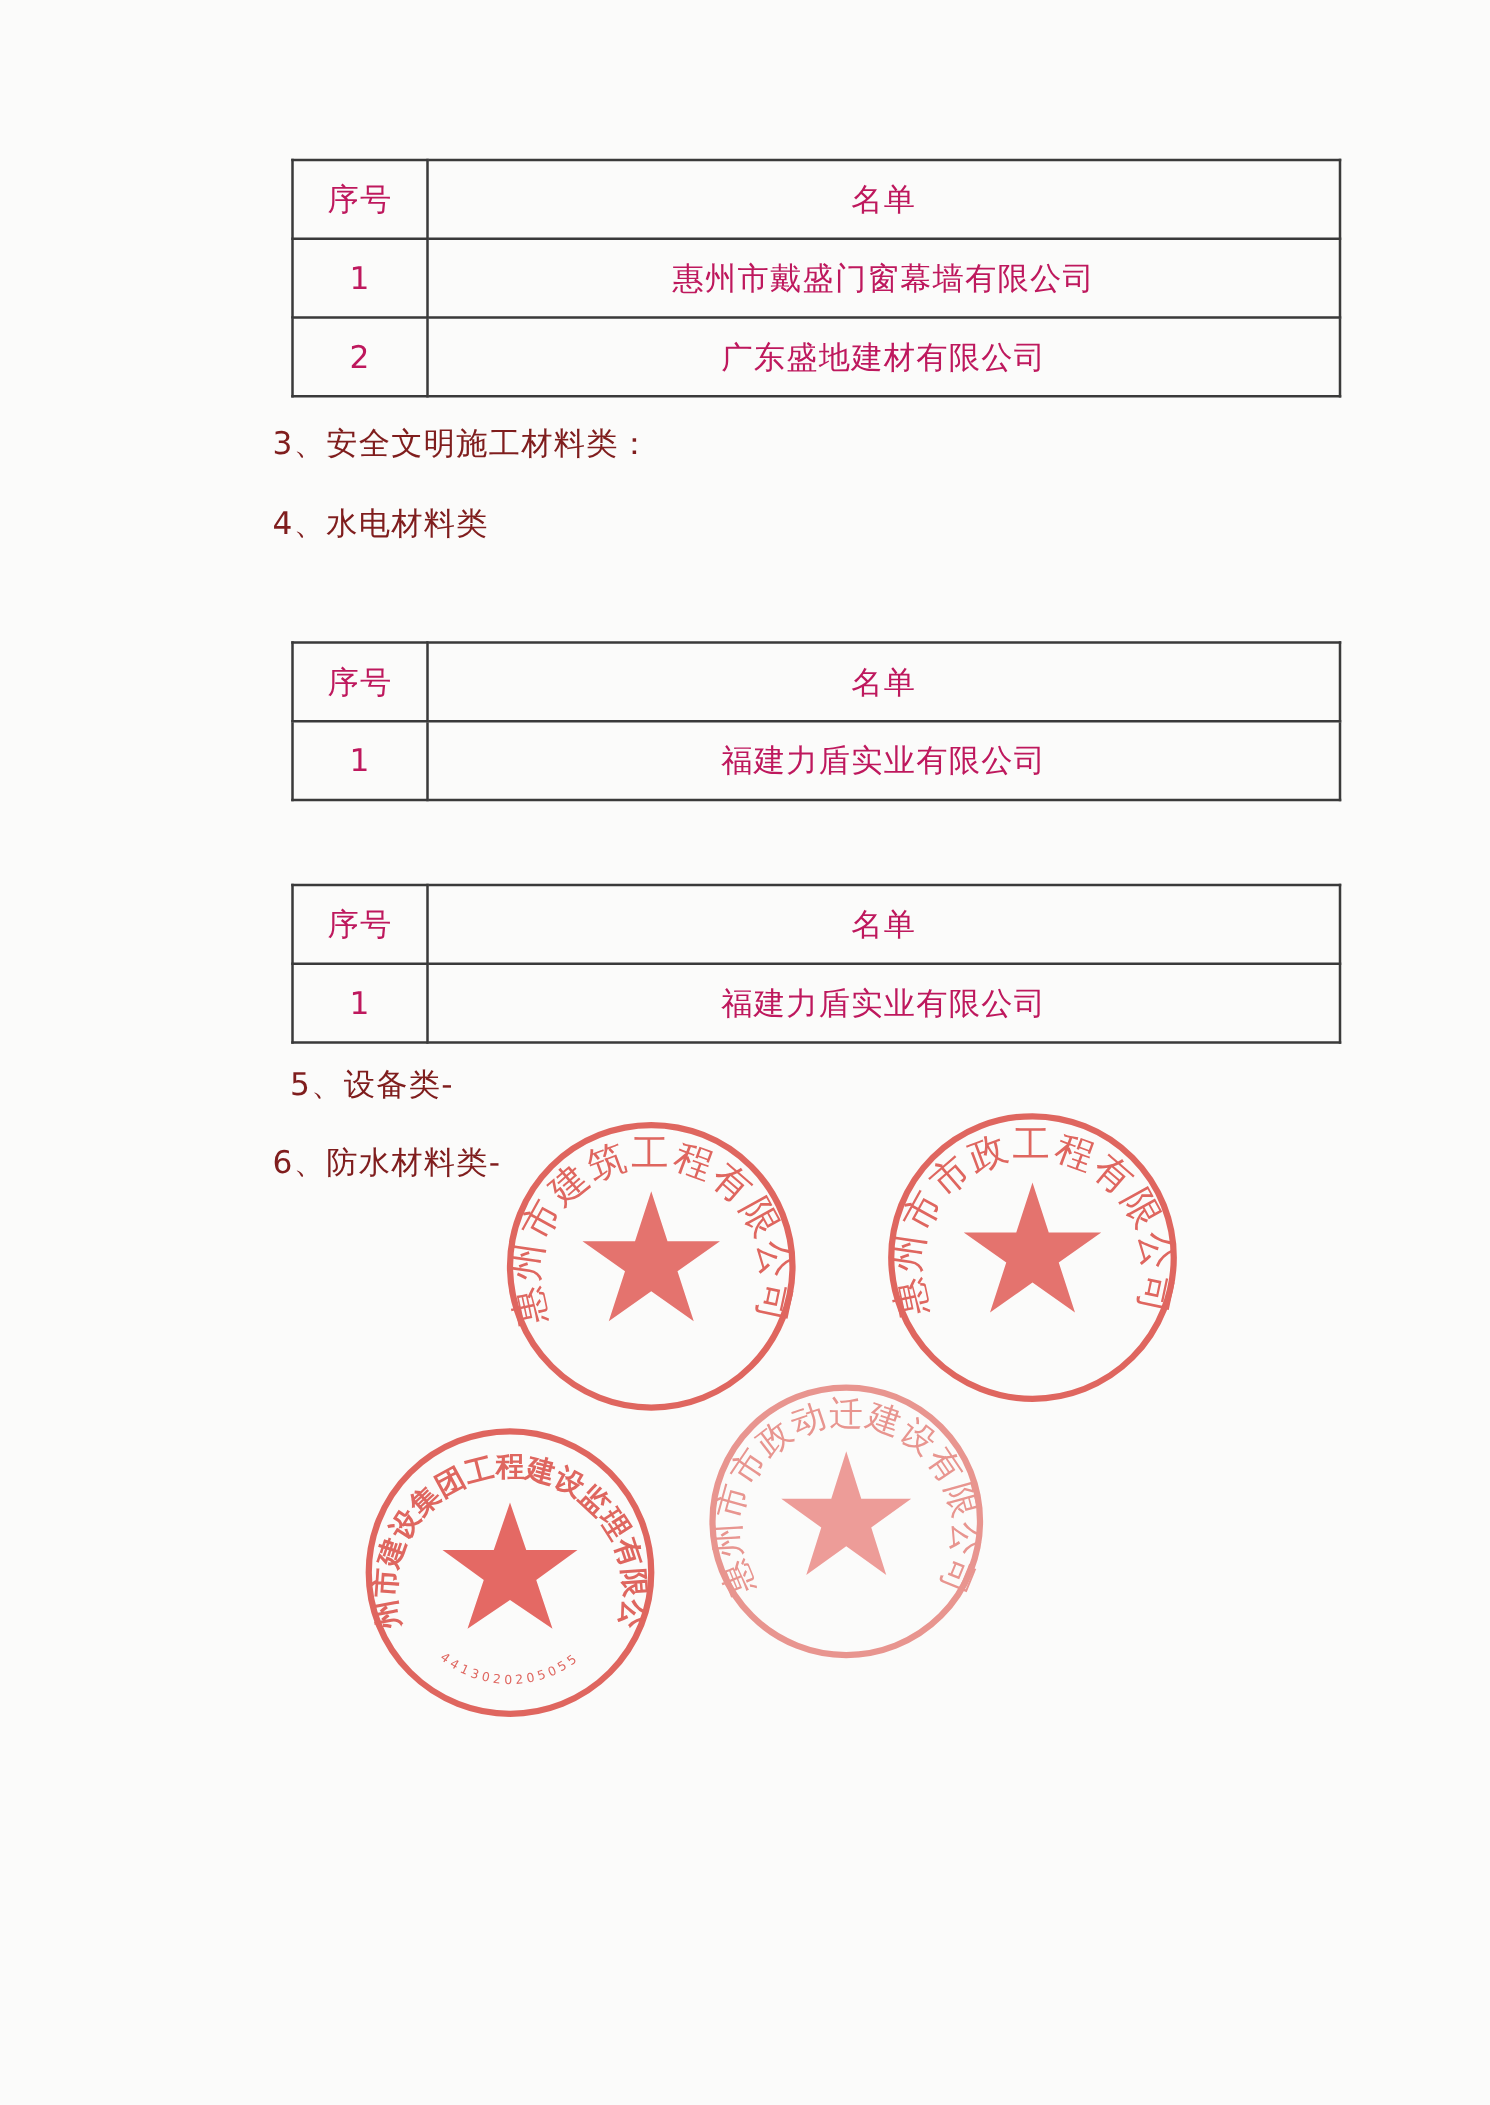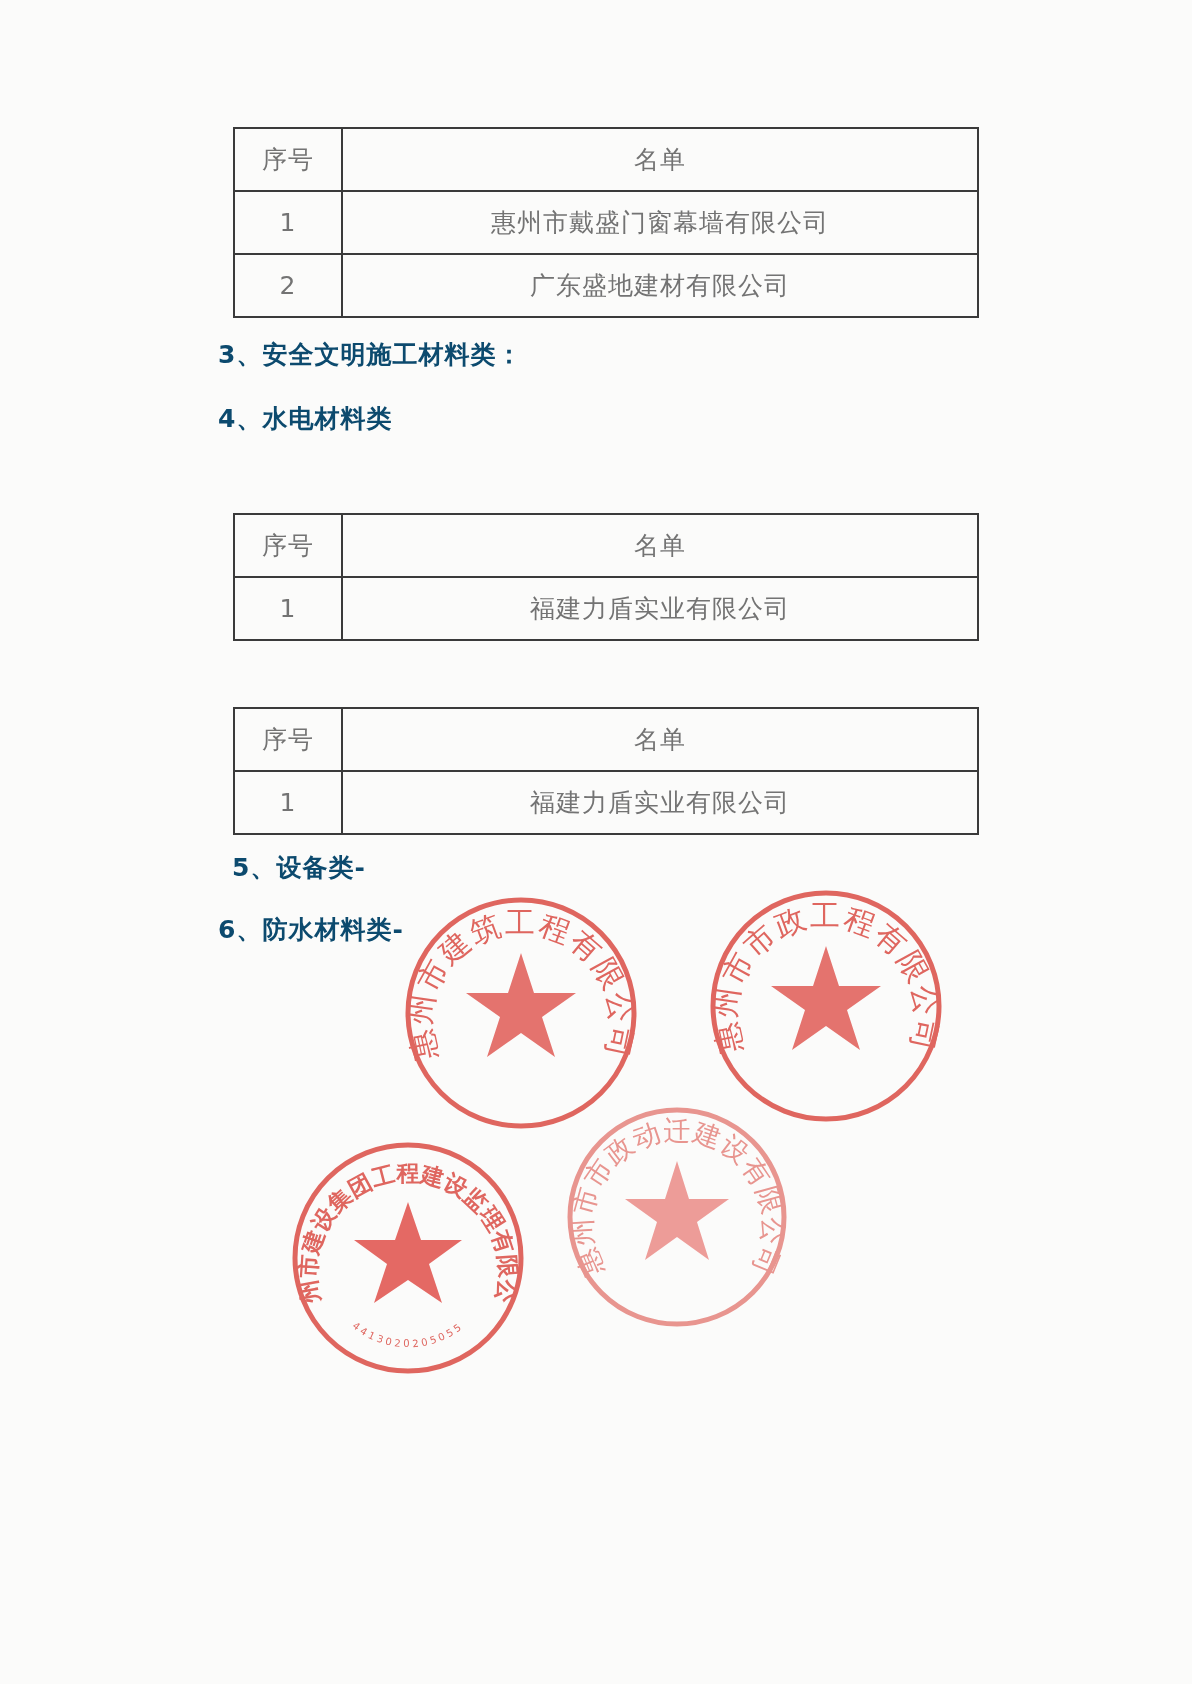--- a/index.html
+++ b/index.html
@@ -5,26 +5,26 @@
   html, body { margin: 0; padding: 0; }
   body {
     width: 1192px; height: 1684px; position: relative; overflow: hidden;
     background: #fbfbfa;
     font-family: "DejaVu Sans", "Liberation Sans", sans-serif;
     color: #1e1e1e;
   }
   .page { position: absolute; left: 0; top: 0; width: 1192px; height: 1684px; }
   .line {
     position: absolute; font-size: 25px; line-height: 32px; white-space: nowrap;
-    color: #0c4a6e; letter-spacing: 1px; font-weight: bold;
+    color: #7f1d1d; letter-spacing: 1px;
   }
   table.list {
-    position: absolute; left: 233px; width: 746px;
+    position: absolute; left: 233px; width: 840px;
     border-collapse: collapse; table-layout: fixed;
-    font-size: 25px; color: #737373;
+    font-size: 25px; color: #be185d;
   }
   table.list td {
     border: 2px solid #3a3a3a; text-align: center; height: 61px; padding: 0;
     letter-spacing: 1px;
   }
   table.list td.idx { width: 106px; }
   .stamp { position: absolute; pointer-events: none; opacity: 0.82; }
   .stamp svg { overflow: visible; }
 </style>
 </head>

